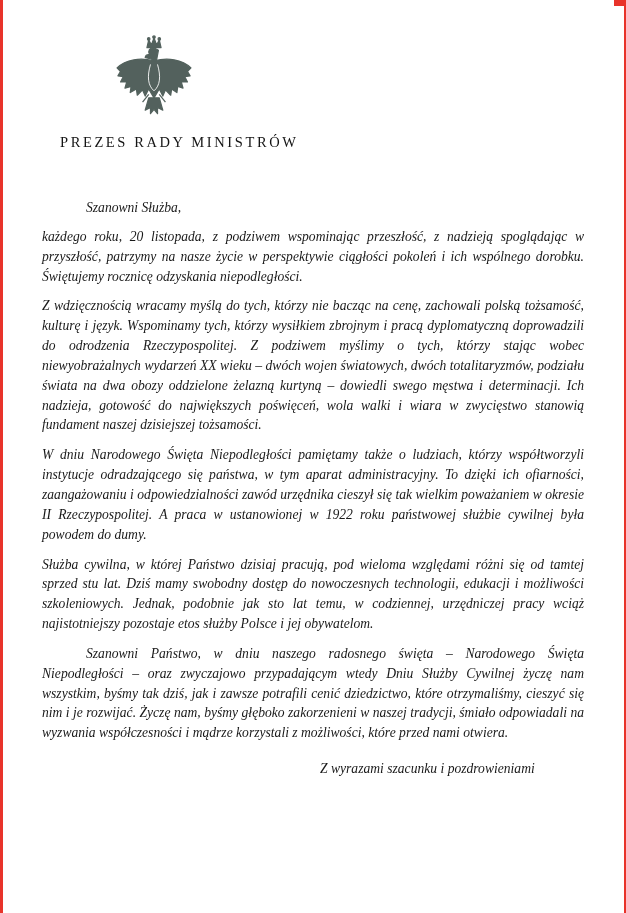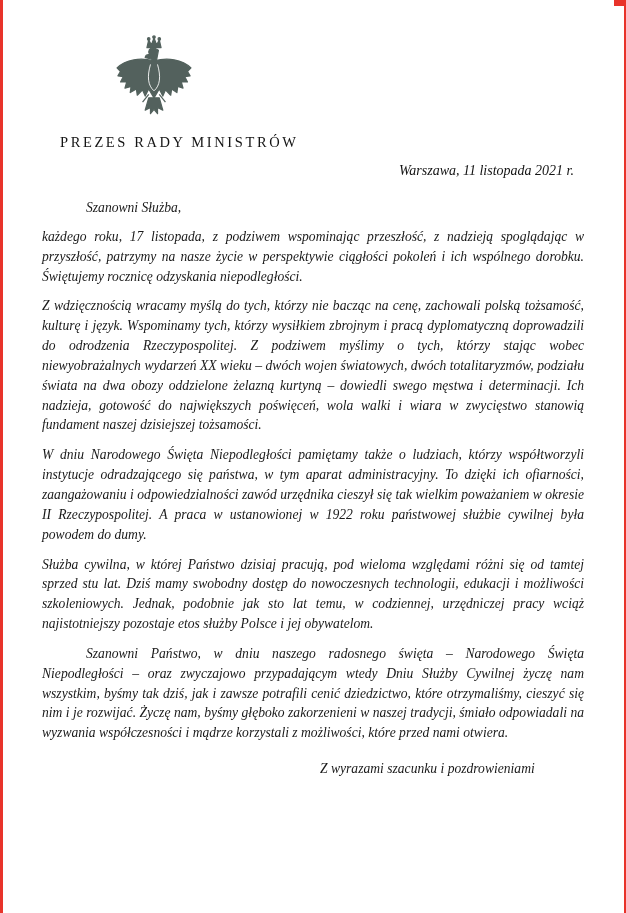--- a/index.html
+++ b/index.html
@@ -78,25 +78,24 @@
       <path d="M46 34 C42 48 43 58 50 64 C57 58 58 48 54 34" stroke="#ffffff" stroke-width="1"></path>
 
       <path d="M44 72 L40 86 L46 83 L46 90 L50 85 L54 90 L54 83 L60 86 L56 72 Z" fill="#41514c"></path>
 
       <path d="M44 68 L37 77 M56 68 L63 77" stroke="#41514c"></path>
     </svg>
   </div>
 
   <div class="org-title">PREZES RADY MINISTRÓW</div>
 
-  <div class="date-line">Warszawa, 11 listopada 2021 r.</div>
 
   <div class="letter-body">
     <p class="salutation">Szanowni Służba,</p>
-    <p class="paragraph">każdego roku, 17 listopada, z podziwem wspominając przeszłość, z nadzieją spoglądając w przyszłość, patrzymy na nasze życie w perspektywie ciągłości pokoleń i ich wspólnego dorobku. Świętujemy rocznicę odzyskania niepodległości.</p>
+    <p class="paragraph">każdego roku, 20 listopada, z podziwem wspominając przeszłość, z nadzieją spoglądając w przyszłość, patrzymy na nasze życie w perspektywie ciągłości pokoleń i ich wspólnego dorobku. Świętujemy rocznicę odzyskania niepodległości.</p>
     <p class="paragraph">Z wdzięcznością wracamy myślą do tych, którzy nie bacząc na cenę, zachowali polską tożsamość, kulturę i język. Wspominamy tych, którzy wysiłkiem zbrojnym i pracą dyplomatyczną doprowadzili do odrodzenia Rzeczypospolitej. Z podziwem myślimy o tych, którzy stając wobec niewyobrażalnych wydarzeń XX wieku – dwóch wojen światowych, dwóch totalitaryzmów, podziału świata na dwa obozy oddzielone żelazną kurtyną – dowiedli swego męstwa i determinacji. Ich nadzieja, gotowość do największych poświęceń, wola walki i wiara w zwycięstwo stanowią fundament naszej dzisiejszej tożsamości.</p>
     <p class="paragraph">W dniu Narodowego Święta Niepodległości pamiętamy także o ludziach, którzy współtworzyli instytucje odradzającego się państwa, w tym aparat administracyjny. To dzięki ich ofiarności, zaangażowaniu i odpowiedzialności zawód urzędnika cieszył się tak wielkim poważaniem w okresie II Rzeczypospolitej. A praca w ustanowionej w 1922 roku państwowej służbie cywilnej była powodem do dumy.</p>
     <p class="paragraph">Służba cywilna, w której Państwo dzisiaj pracują, pod wieloma względami różni się od tamtej sprzed stu lat. Dziś mamy swobodny dostęp do nowoczesnych technologii, edukacji i możliwości szkoleniowych. Jednak, podobnie jak sto lat temu, w codziennej, urzędniczej pracy wciąż najistotniejszy pozostaje etos służby Polsce i jej obywatelom.</p>
     <p class="paragraph indented">Szanowni Państwo, w dniu naszego radosnego święta – Narodowego Święta Niepodległości – oraz zwyczajowo przypadającym wtedy Dniu Służby Cywilnej życzę nam wszystkim, byśmy tak dziś, jak i zawsze potrafili cenić dziedzictwo, które otrzymaliśmy, cieszyć się nim i je rozwijać. Życzę nam, byśmy głęboko zakorzenieni w naszej tradycji, śmiało odpowiadali na wyzwania współczesności i mądrze korzystali z możliwości, które przed nami otwiera.</p>
 
     <div class="closing">Z wyrazami szacunku i pozdrowieniami</div>
 
   </div>
 
 </div>

